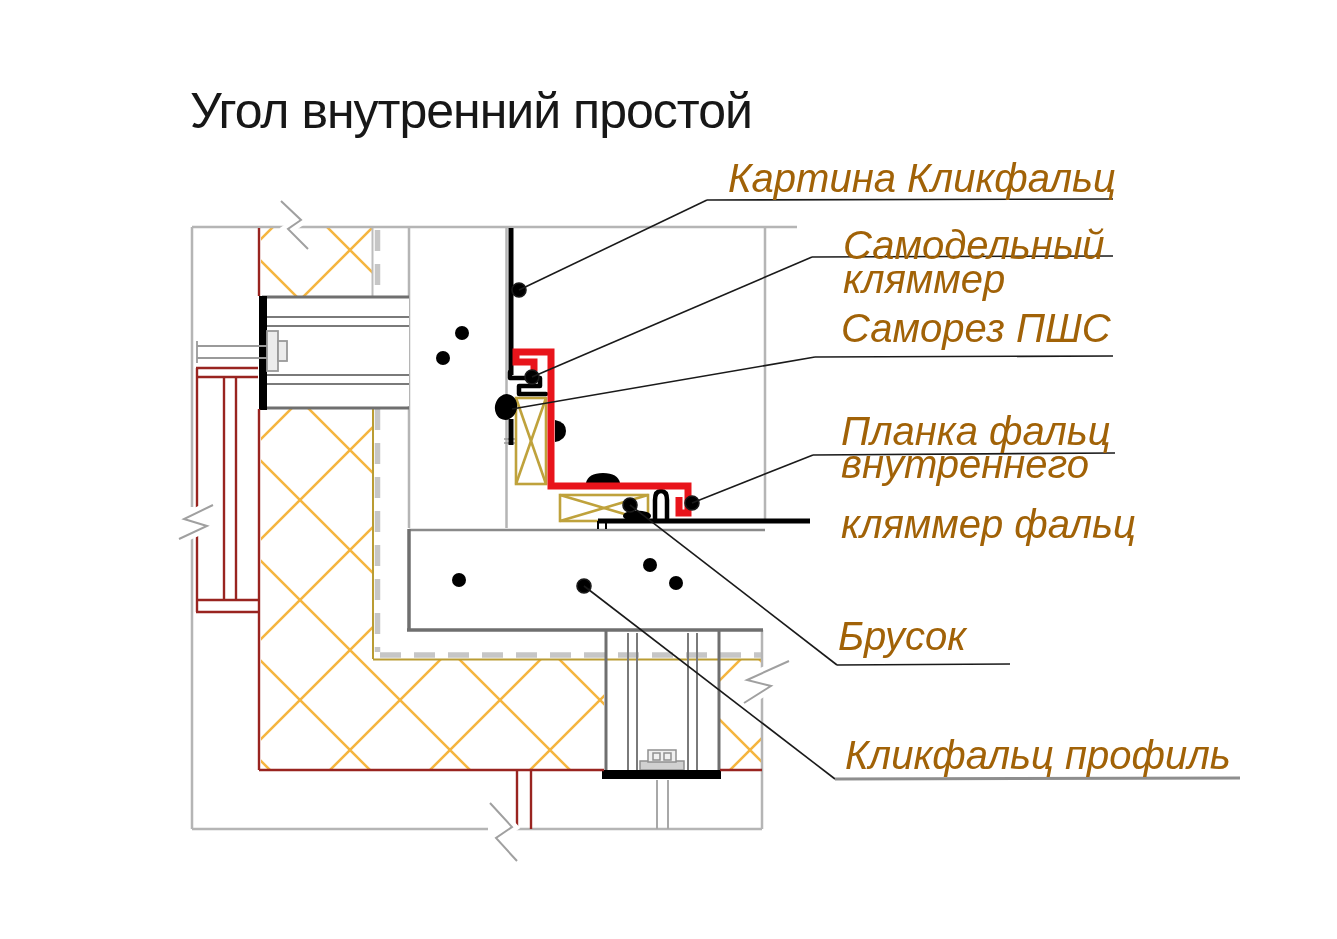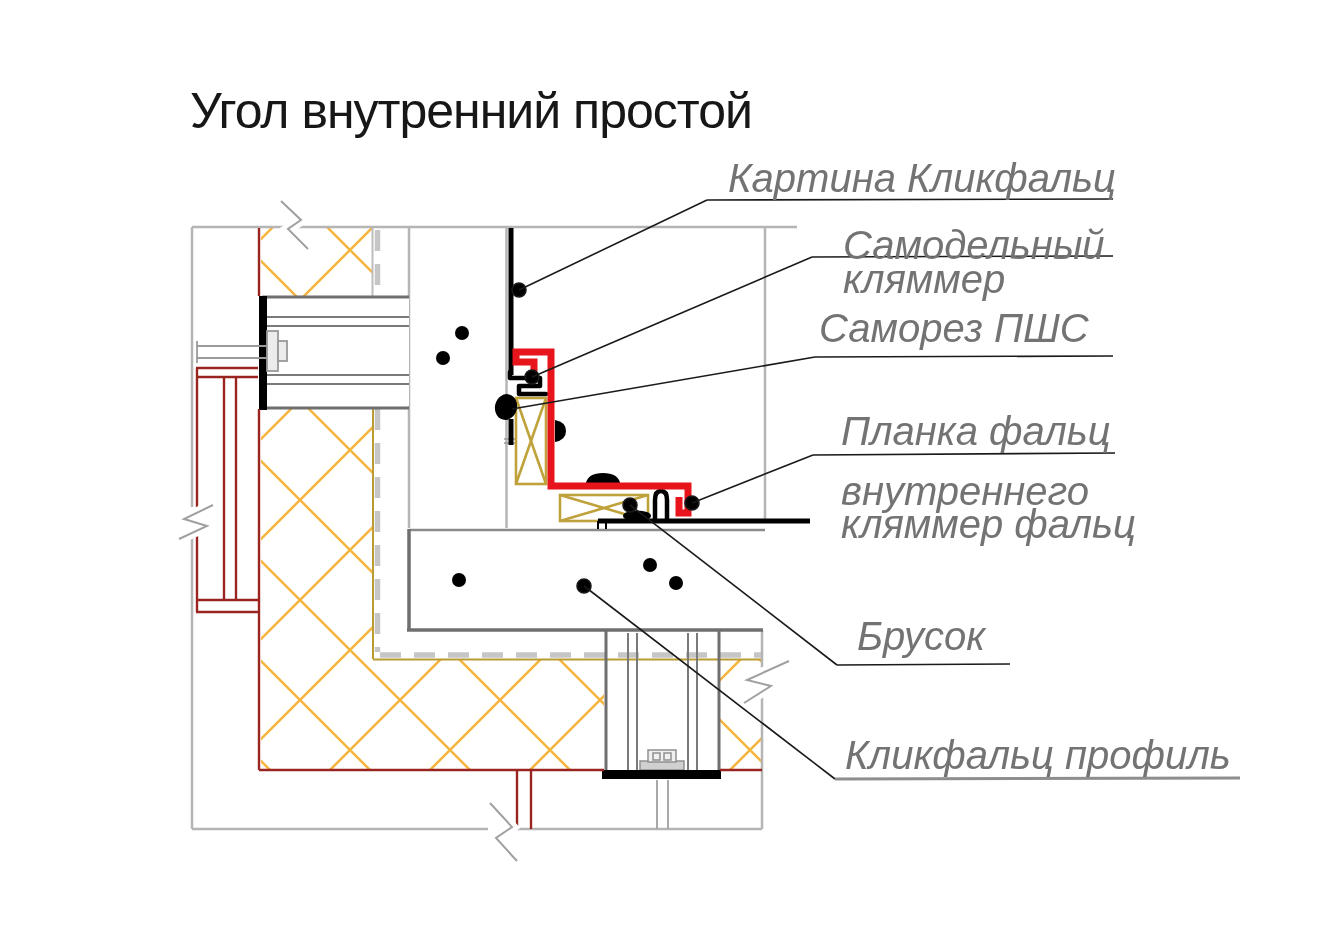--- a/index.html
+++ b/index.html
@@ -12,21 +12,21 @@
   }
   .drawing-svg{position:absolute;left:0;top:0;}
   .page-title{
     position:absolute;left:190px;top:82px;
     font-size:50px;letter-spacing:-1px;
     color:#171717;font-weight:400;white-space:nowrap;
   }
   .callout{
     position:absolute;
     font-size:40px;font-style:italic;
-    color:#737373;white-space:nowrap;line-height:1;
+    color:#a16207;white-space:nowrap;line-height:1;
   }
 </style>
 </head>
 <body>
 
 <div class="canvas">
 
   <svg class="drawing-svg" width="1337" height="939" viewBox="0 0 1337 939">
     <defs>
       <pattern id="insHatch" patternUnits="userSpaceOnUse" width="100" height="100">
@@ -195,22 +195,22 @@
     </g>
   </svg>
 
   <div class="page-title">Угол внутренний простой</div>
 
   <div class="callout" style="left:728px;top:158px;">Картина Кликфальц</div>
 
   <div class="callout" style="left:843px;top:225px;">Самодельный</div>
   <div class="callout" style="left:843px;top:259px;text-align:center;">кляммер</div>
 
-  <div class="callout" style="left:819px;top:308px;font-style:italic;">Саморез ПШС</div>
+  <div class="callout" style="left:841px;top:308px;font-style:italic;">Саморез ПШС</div>
 
   <div class="callout" style="left:841px;top:411px;">Планка фальц</div>
-  <div class="callout" style="left:841px;top:471px;">внутреннего</div>
+  <div class="callout" style="left:841px;top:444px;">внутреннего</div>
   <div class="callout" style="left:841px;top:504px;">кляммер фальц</div>
 
-  <div class="callout" style="left:857px;top:616px;">Брусок</div>
+  <div class="callout" style="left:838px;top:616px;">Брусок</div>
 
   <div class="callout" style="left:845px;top:735px;">Кликфальц профиль</div>
 </div>
 
 </body></html>

